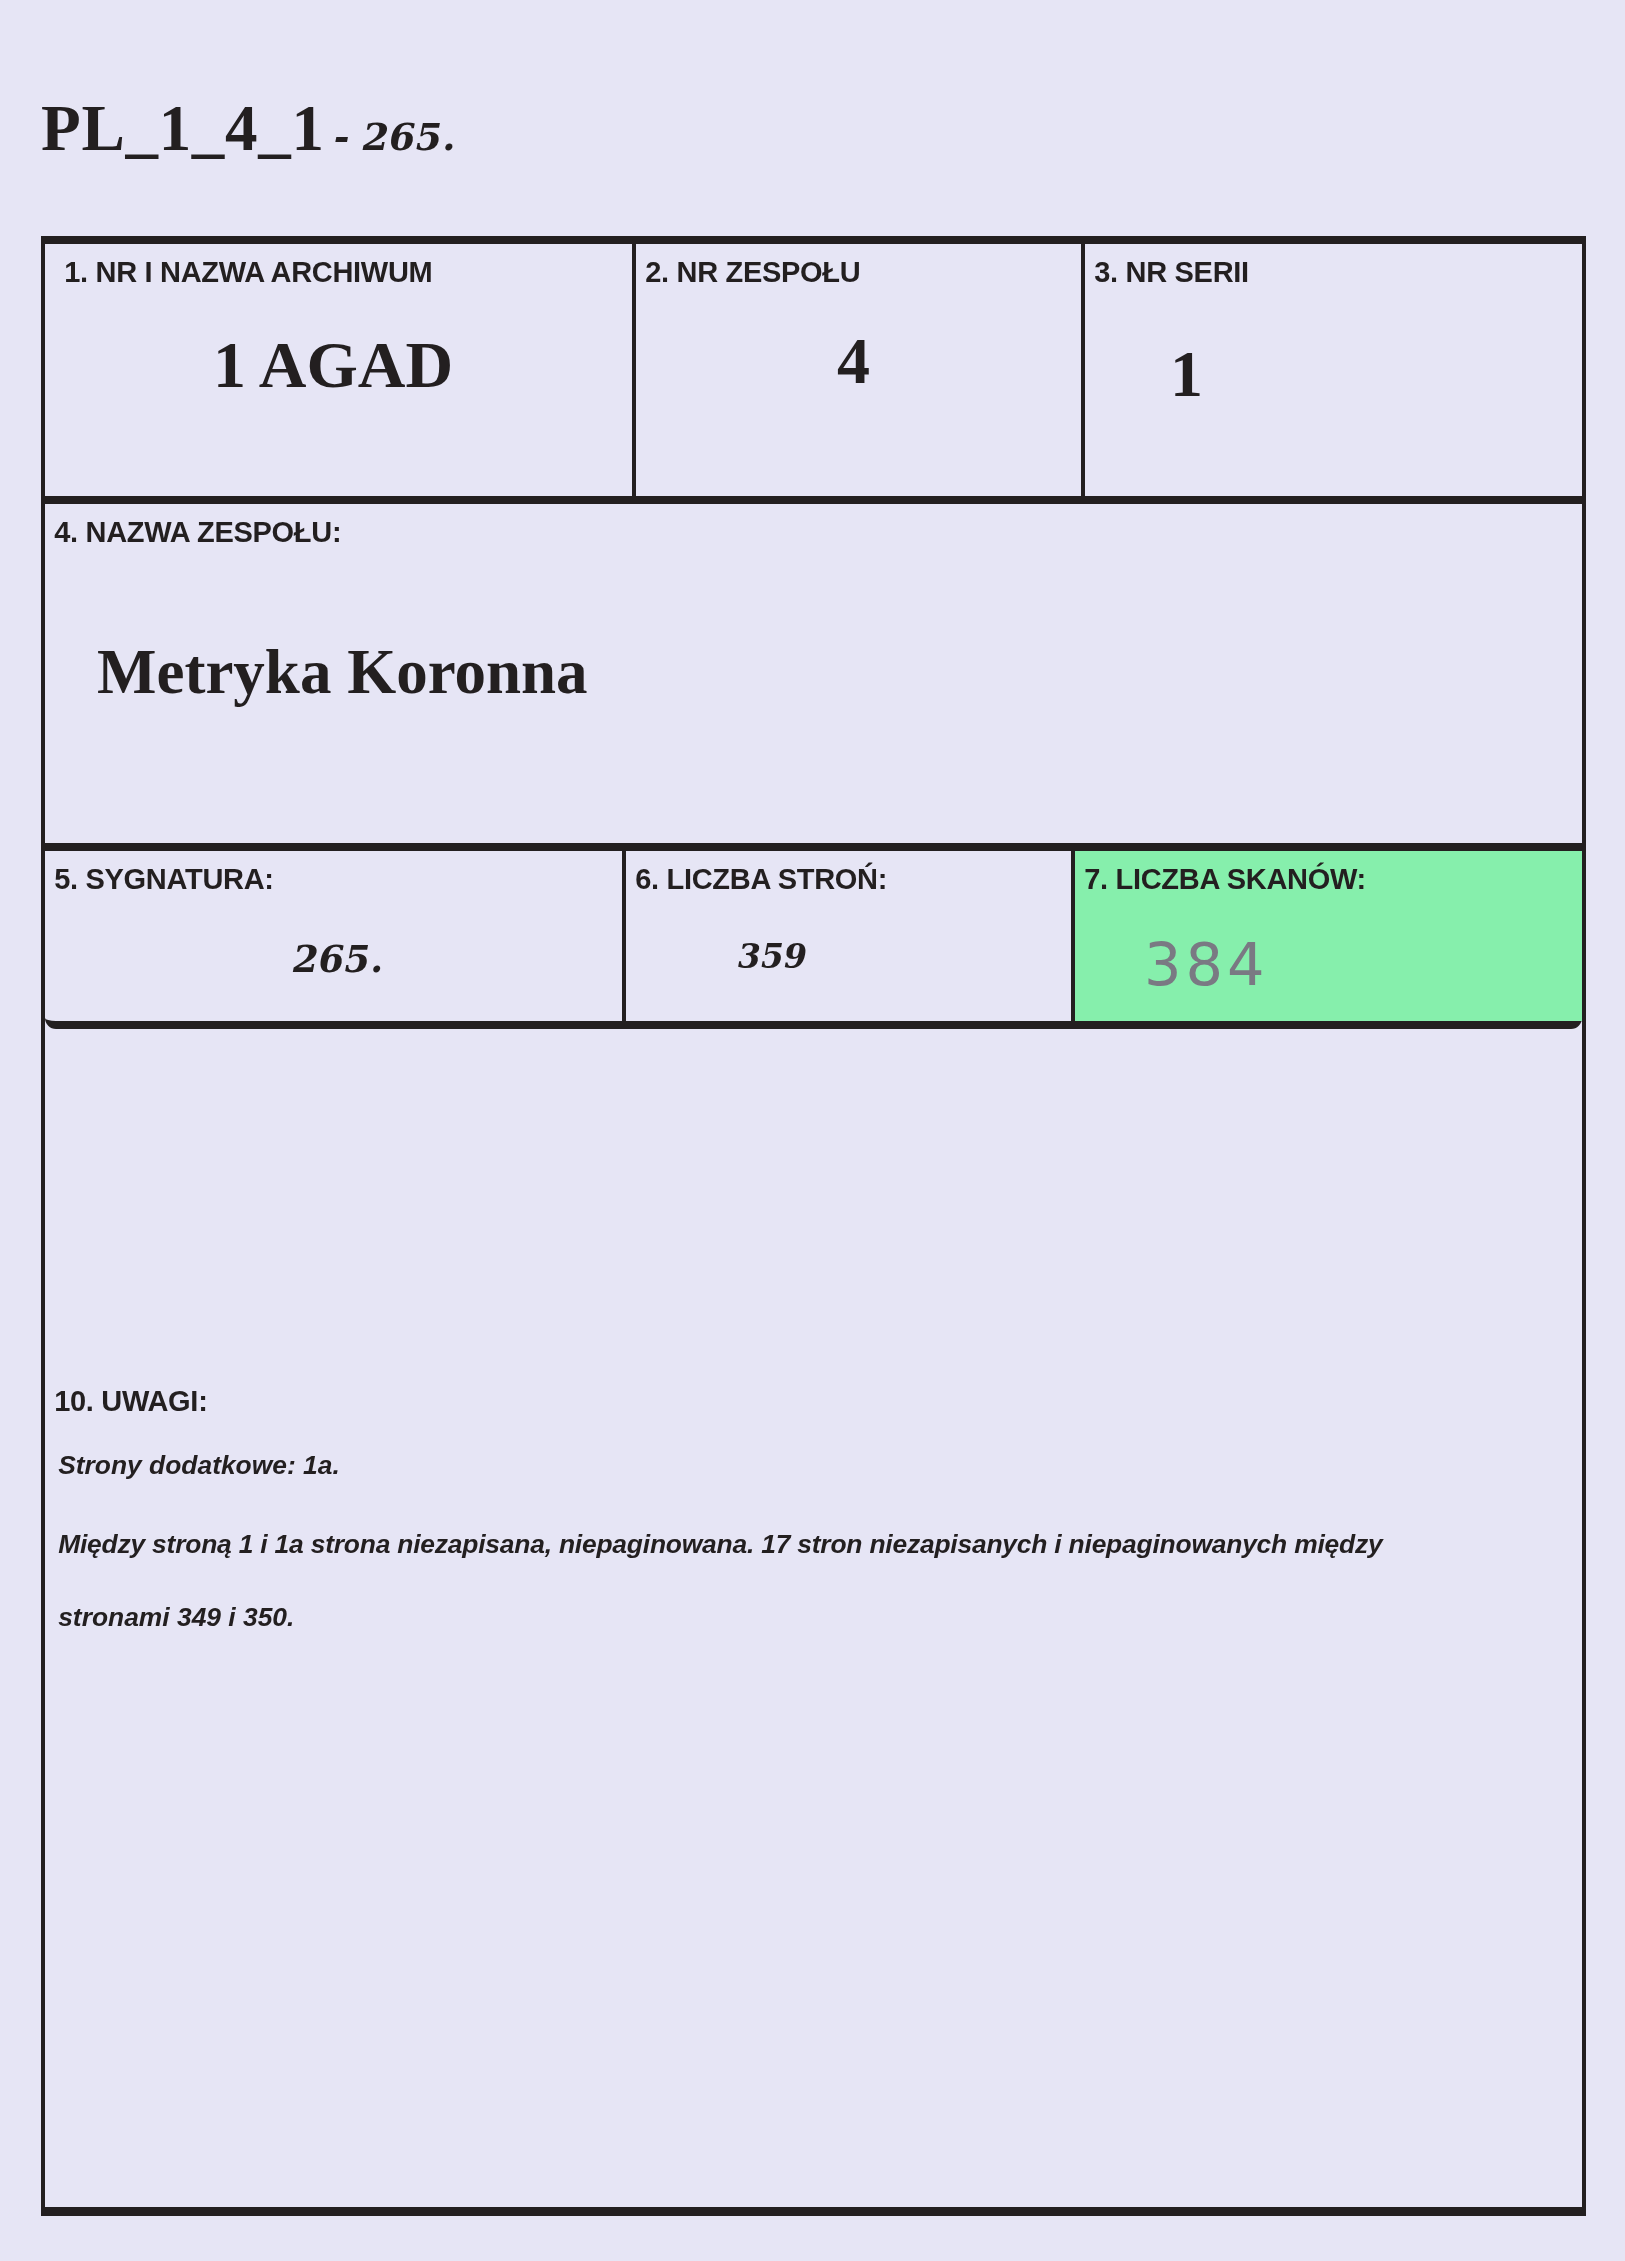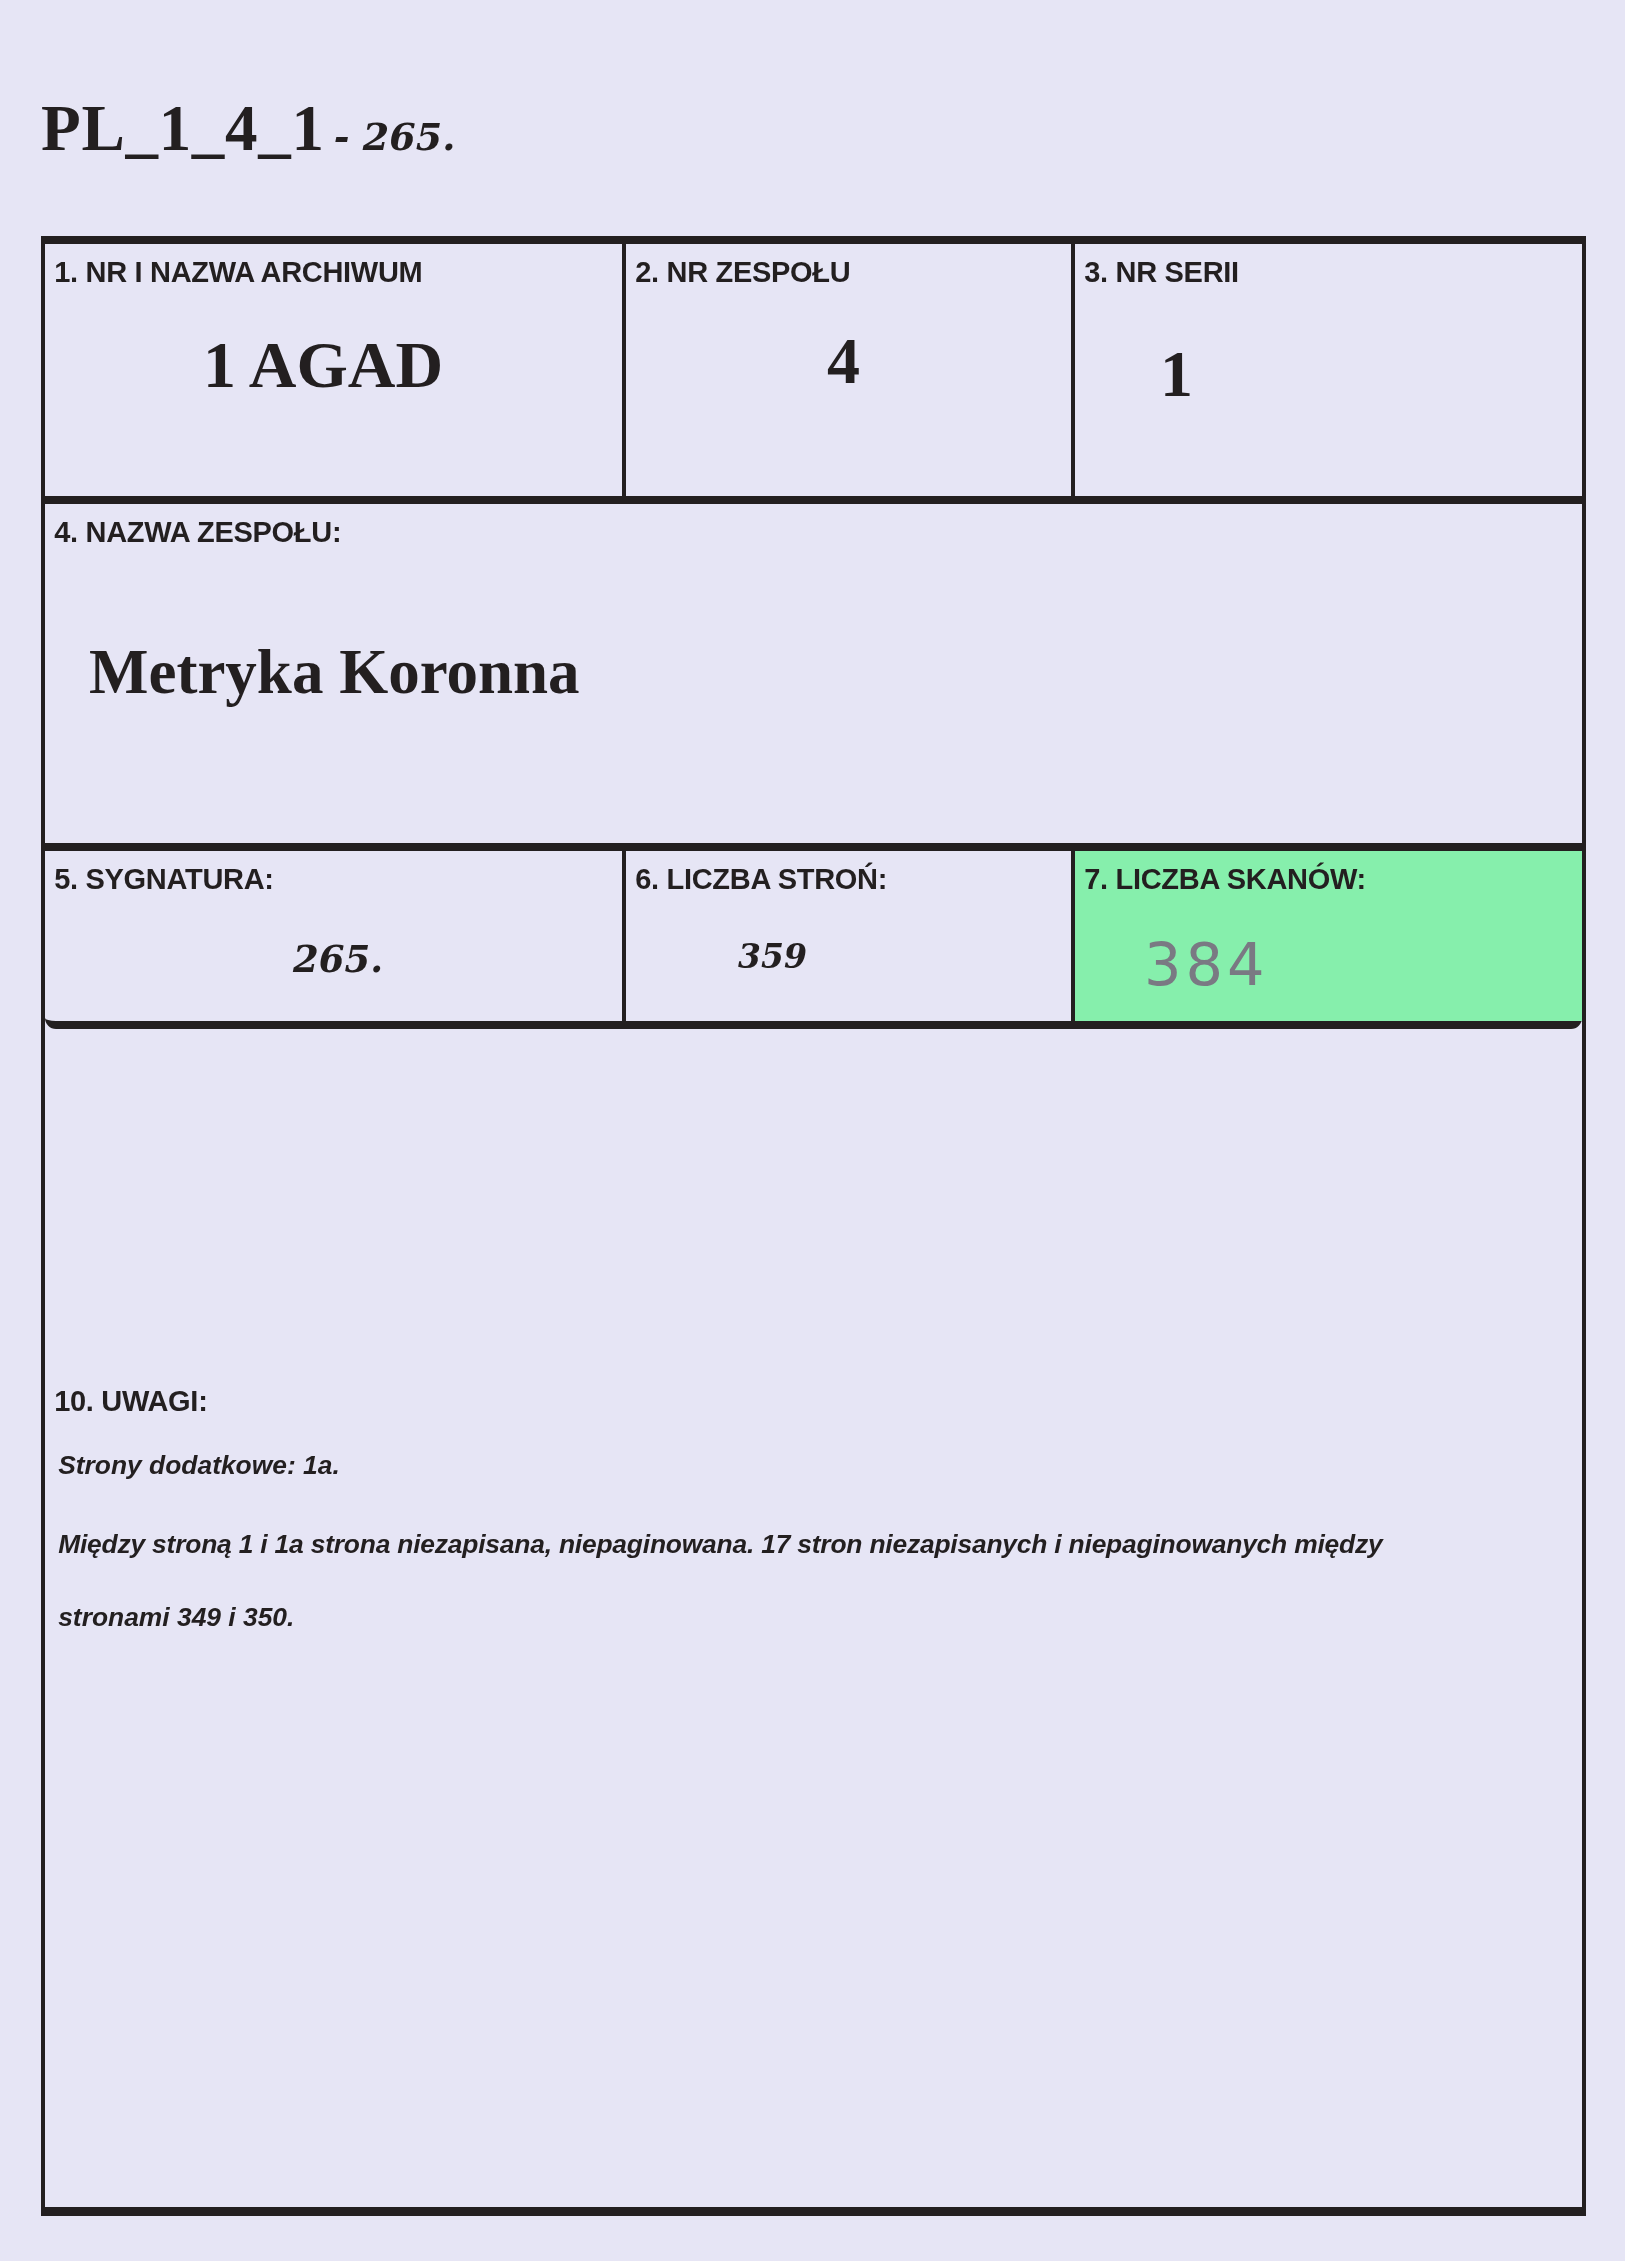--- a/index.html
+++ b/index.html
@@ -45,21 +45,21 @@
       border-top: 8px solid #231f20;
       border-bottom: 9.2px solid #231f20;
       box-sizing: border-box;
     }
     .row {
       position: absolute;
       left: 0;
       right: 0;
       display: flex;
     }
-    .row.r1 { top: 0; height: 252px; border-bottom: 8px solid #231f20; }
+    .row.r1 { top: 0; height: 252px; border-bottom: 8px solid #231f20; padding-left: 10px; }
     .row.r2 { top: 260px; height: 339px; border-bottom: 8px solid #231f20; }
     .row.r3 { top: 607px; height: 170px; border-bottom: 8px solid #231f20; border-radius: 11px; }
     .row.r4 { top: 785px; height: 335px; border-bottom: 8px solid #231f20; }
     .row.r5 { top: 1129px; bottom: 0; }
     .cell {
       position: relative;
       box-sizing: border-box;
       height: 100%;
     }
     .c1 { width: 581px; border-right: 4px solid #231f20; }
@@ -81,21 +81,21 @@
     .big-serif {
       position: absolute;
       font-family: "Liberation Serif", serif;
       font-weight: bold;
       color: #231f20;
       white-space: nowrap;
     }
     .archive-value { left: 158px; top: 83px; font-size: 66px; }
     .fond-no-value { left: 201px; top: 79px; font-size: 66px; }
     .series-value { left: 85px; top: 92px; font-size: 66px; }
-    .fond-name-value { left: 44px; top: 132px; font-size: 63px; }
+    .fond-name-value { left: 52px; top: 132px; font-size: 63px; }
     .hand-ink {
       position: absolute;
       font-family: "DejaVu Serif", serif;
       font-style: italic;
       font-weight: bold;
       color: #231f20;
       white-space: nowrap;
     }
     .hand-pencil {
       position: absolute;

